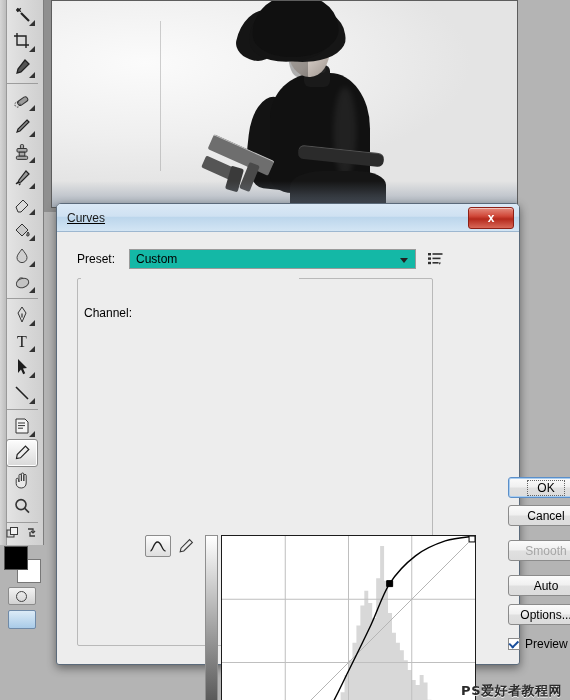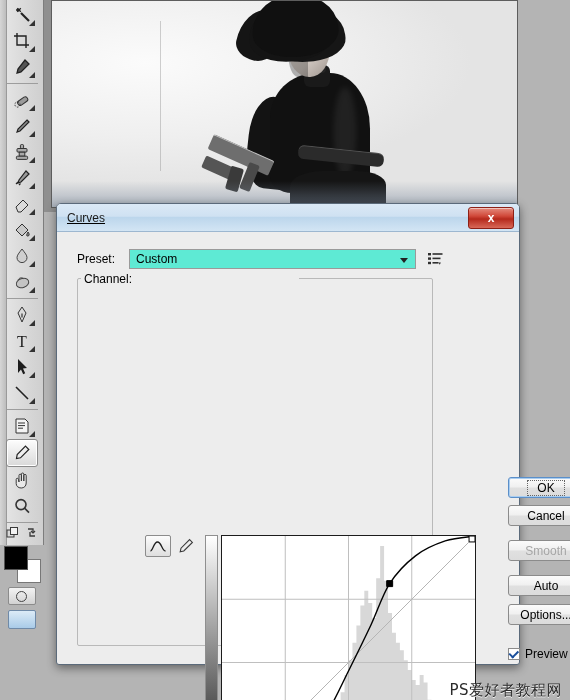--- a/index.html
+++ b/index.html
@@ -157,36 +157,36 @@
     display:flex;align-items:center;justify-content:center;
     box-shadow:inset 0 1px 0 rgba(255,255,255,.5);
   }
   #dlgBody{position:relative;padding:0;height:434px;}
 
   .lbl{font-size:12px;color:#000000;}
 
   #presetRow{position:absolute;left:20px;top:17px;width:415px;height:20px;display:flex;align-items:center;}
   #presetLabel{width:52px;}
   .combo{
-    height:20px;background:#5eead4;border:1px solid #9a9a9a;box-sizing:border-box;
+    height:20px;background:#14b8a6;border:1px solid #9a9a9a;box-sizing:border-box;
     display:flex;align-items:center;padding:0 4px 0 6px;font-size:12px;position:relative;
   }
   .combo .arrow{
     position:absolute;right:7px;top:8px;width:0;height:0;
     border-left:4px solid transparent;border-right:4px solid transparent;border-top:5px solid #222;
   }
   #presetCombo{width:287px;}
   #presetMenuIcon{margin-left:11px;width:16px;height:16px;display:flex;align-items:center;justify-content:center;}
 
   #fieldset{
     position:absolute;left:20px;top:46px;width:356px;height:368px;
     border:1px solid #b9b9b9;border-radius:2px;box-sizing:border-box;
   }
   #channelRow{position:absolute;left:27px;top:40px;display:flex;align-items:center;}
-  #channelLabel{width:57px;}
+  #channelLabel{width:57px;margin-top:34px;}
   #channelCombo{width:148px;}
   #fsTopMask{position:absolute;left:24px;top:46px;width:218px;height:2px;background:#ededed;}
 
   #curveTools{position:absolute;left:88px;top:303px;display:flex;gap:4px;align-items:center;}
   #curveBtn{
     width:24px;height:20px;border:1px solid #8c8c8c;border-radius:2px;
     background:linear-gradient(to bottom,#fcfcfc,#dedede);
     display:flex;align-items:center;justify-content:center;
   }
   #pencilBtn{width:22px;height:20px;display:flex;align-items:center;justify-content:center;}
@@ -212,29 +212,29 @@
     background:linear-gradient(to bottom,#fbfbfb 0%,#f0f0f0 48%,#e0e0e0 52%,#dcdcdc 100%);
     font-size:12px;color:#000;display:flex;align-items:center;justify-content:center;
     box-sizing:border-box;
   }
   #okBtn{left:451px;top:245px;border:1px solid #5b8fc9;box-shadow:0 0 0 1px #a9cdf0 inset;}
   #okBtn .inner{border:1px dotted #666;padding:0 9px;line-height:14px;}
   #cancelBtn{left:451px;top:273px;}
   #smoothBtn{left:451px;top:308px;color:#a6a6a6;}
   #autoBtn{left:451px;top:343px;}
   #optionsBtn{left:451px;top:372px;}
-  #previewRow{position:absolute;left:451px;top:415px;display:flex;align-items:center;gap:5px;}
+  #previewRow{position:absolute;left:451px;top:405px;display:flex;align-items:center;gap:5px;}
 
   
   #wm{
     position:absolute;right:8px;bottom:2px;text-align:right;line-height:1.08;
     font-family:"DejaVu Sans","Liberation Sans",sans-serif;
     color:#2b2b2b;text-shadow:0 1px 0 rgba(255,255,255,.85);
   }
-  #wmTop{font-size:15px;font-weight:normal;letter-spacing:.5px;}
+  #wmTop{font-size:13px;font-weight:bold;letter-spacing:.5px;}
   #wmBot{font-size:13px;font-weight:bold;letter-spacing:.5px;}
 </style>
 </head>
 <body>
 
 <div id="leftRuler"></div>
 <div id="rightGray"></div>
 <div id="belowDoc"></div>
 <div id="bottomGray"></div>
 

